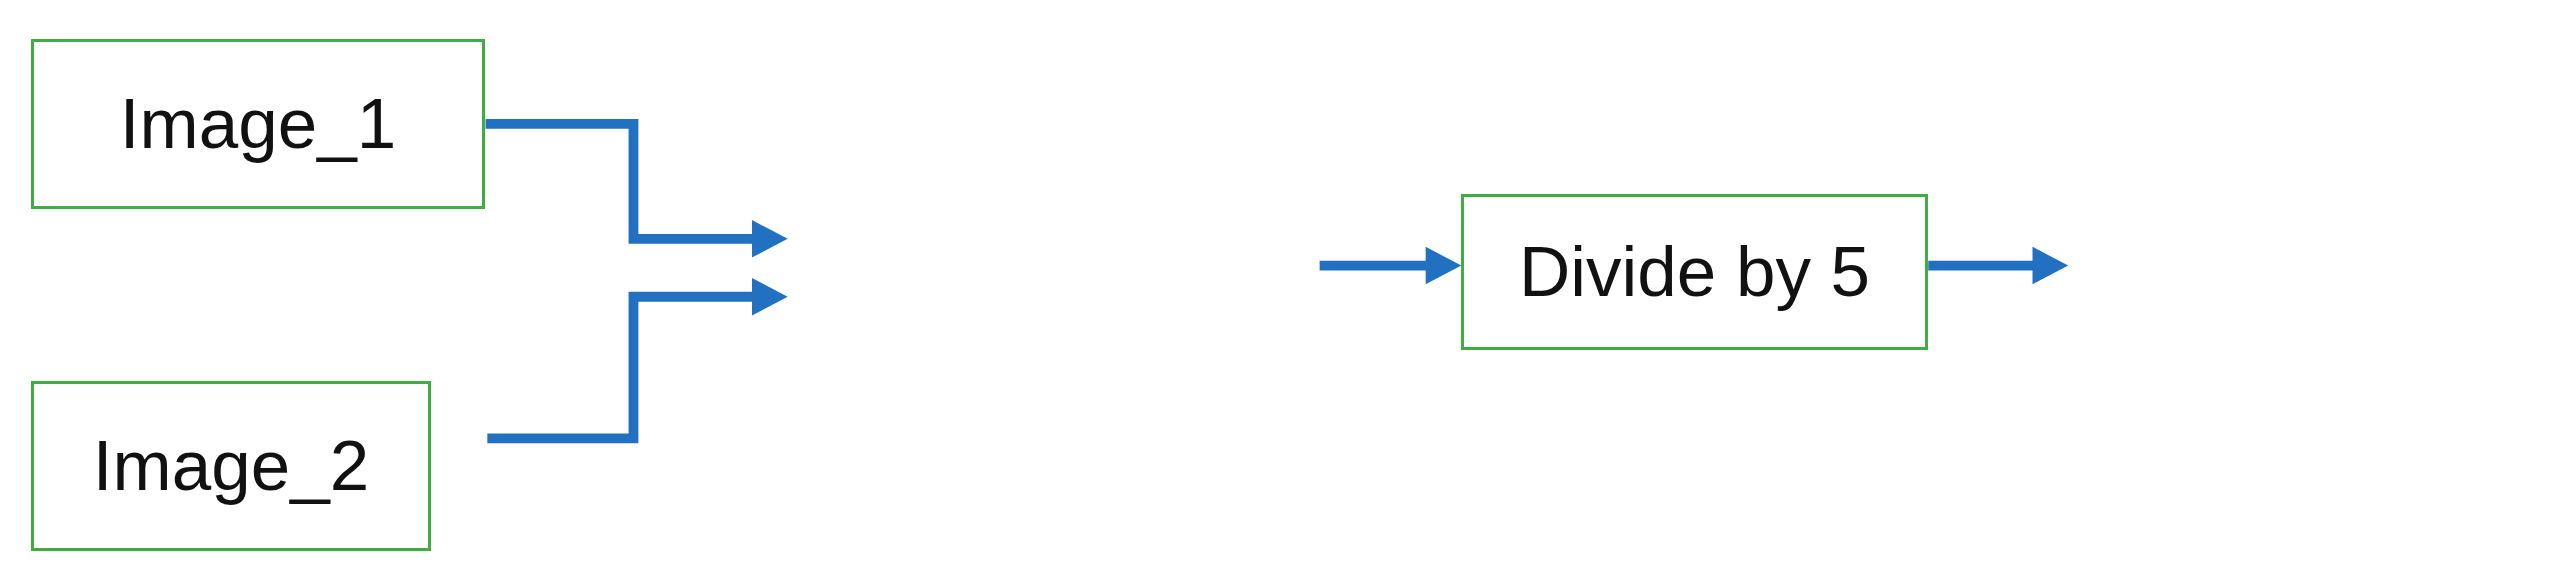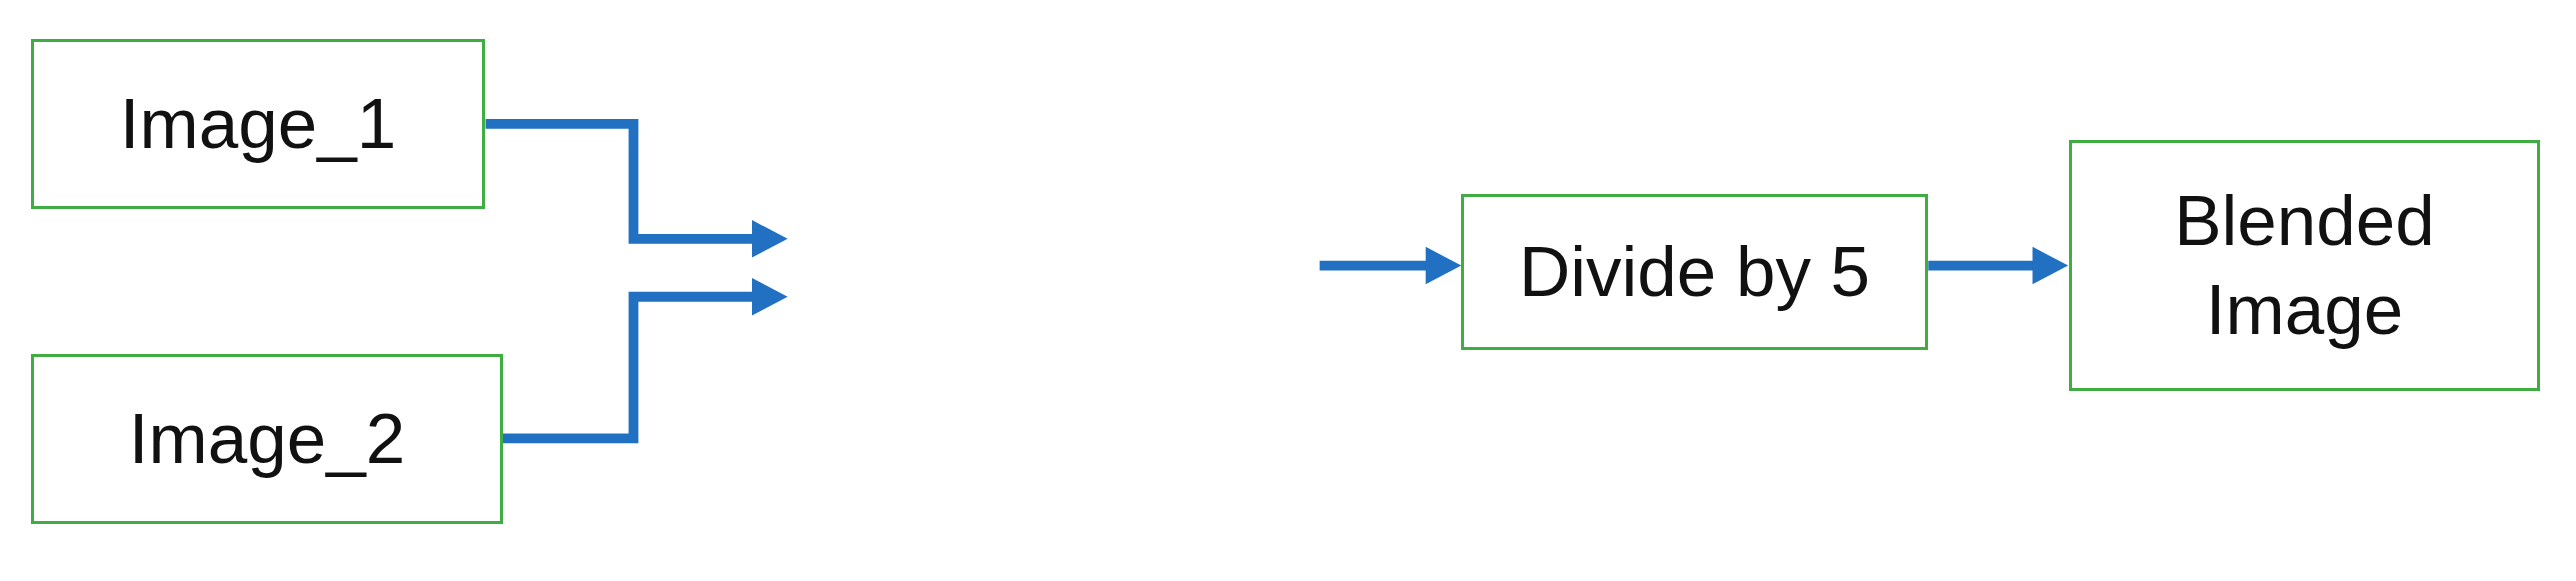--- a/index.html
+++ b/index.html
@@ -62,27 +62,24 @@
     <g>
       <path class="edge" d="M 2163 298 H 2282"></path>
       <polygon class="head" points="2320,298 2280,277 2280,319"></polygon>
     </g>
   </svg>
 
   <div class="node" style="left:31px;top:39px;width:454px;height:170px">
     <span class="label">Image_1</span>
   </div>
 
-  <div class="node" style="left:31px;top:354px;width:472px;height:170px">
+  <div class="node" style="left:31px;top:381px;width:400px;height:170px">
     <span class="label">Image_2</span>
   </div>
 
 
   <div class="node" style="left:1461px;top:194px;width:467px;height:156px">
     <span class="label">Divide by 5</span>
   </div>
 
-  <div class="node" style="left:2069px;top:140px;width:471px;height:251px">
-    <span class="label wrap">Blended Image</span>
-  </div>
 
 </div>
 
 
 </body></html>

